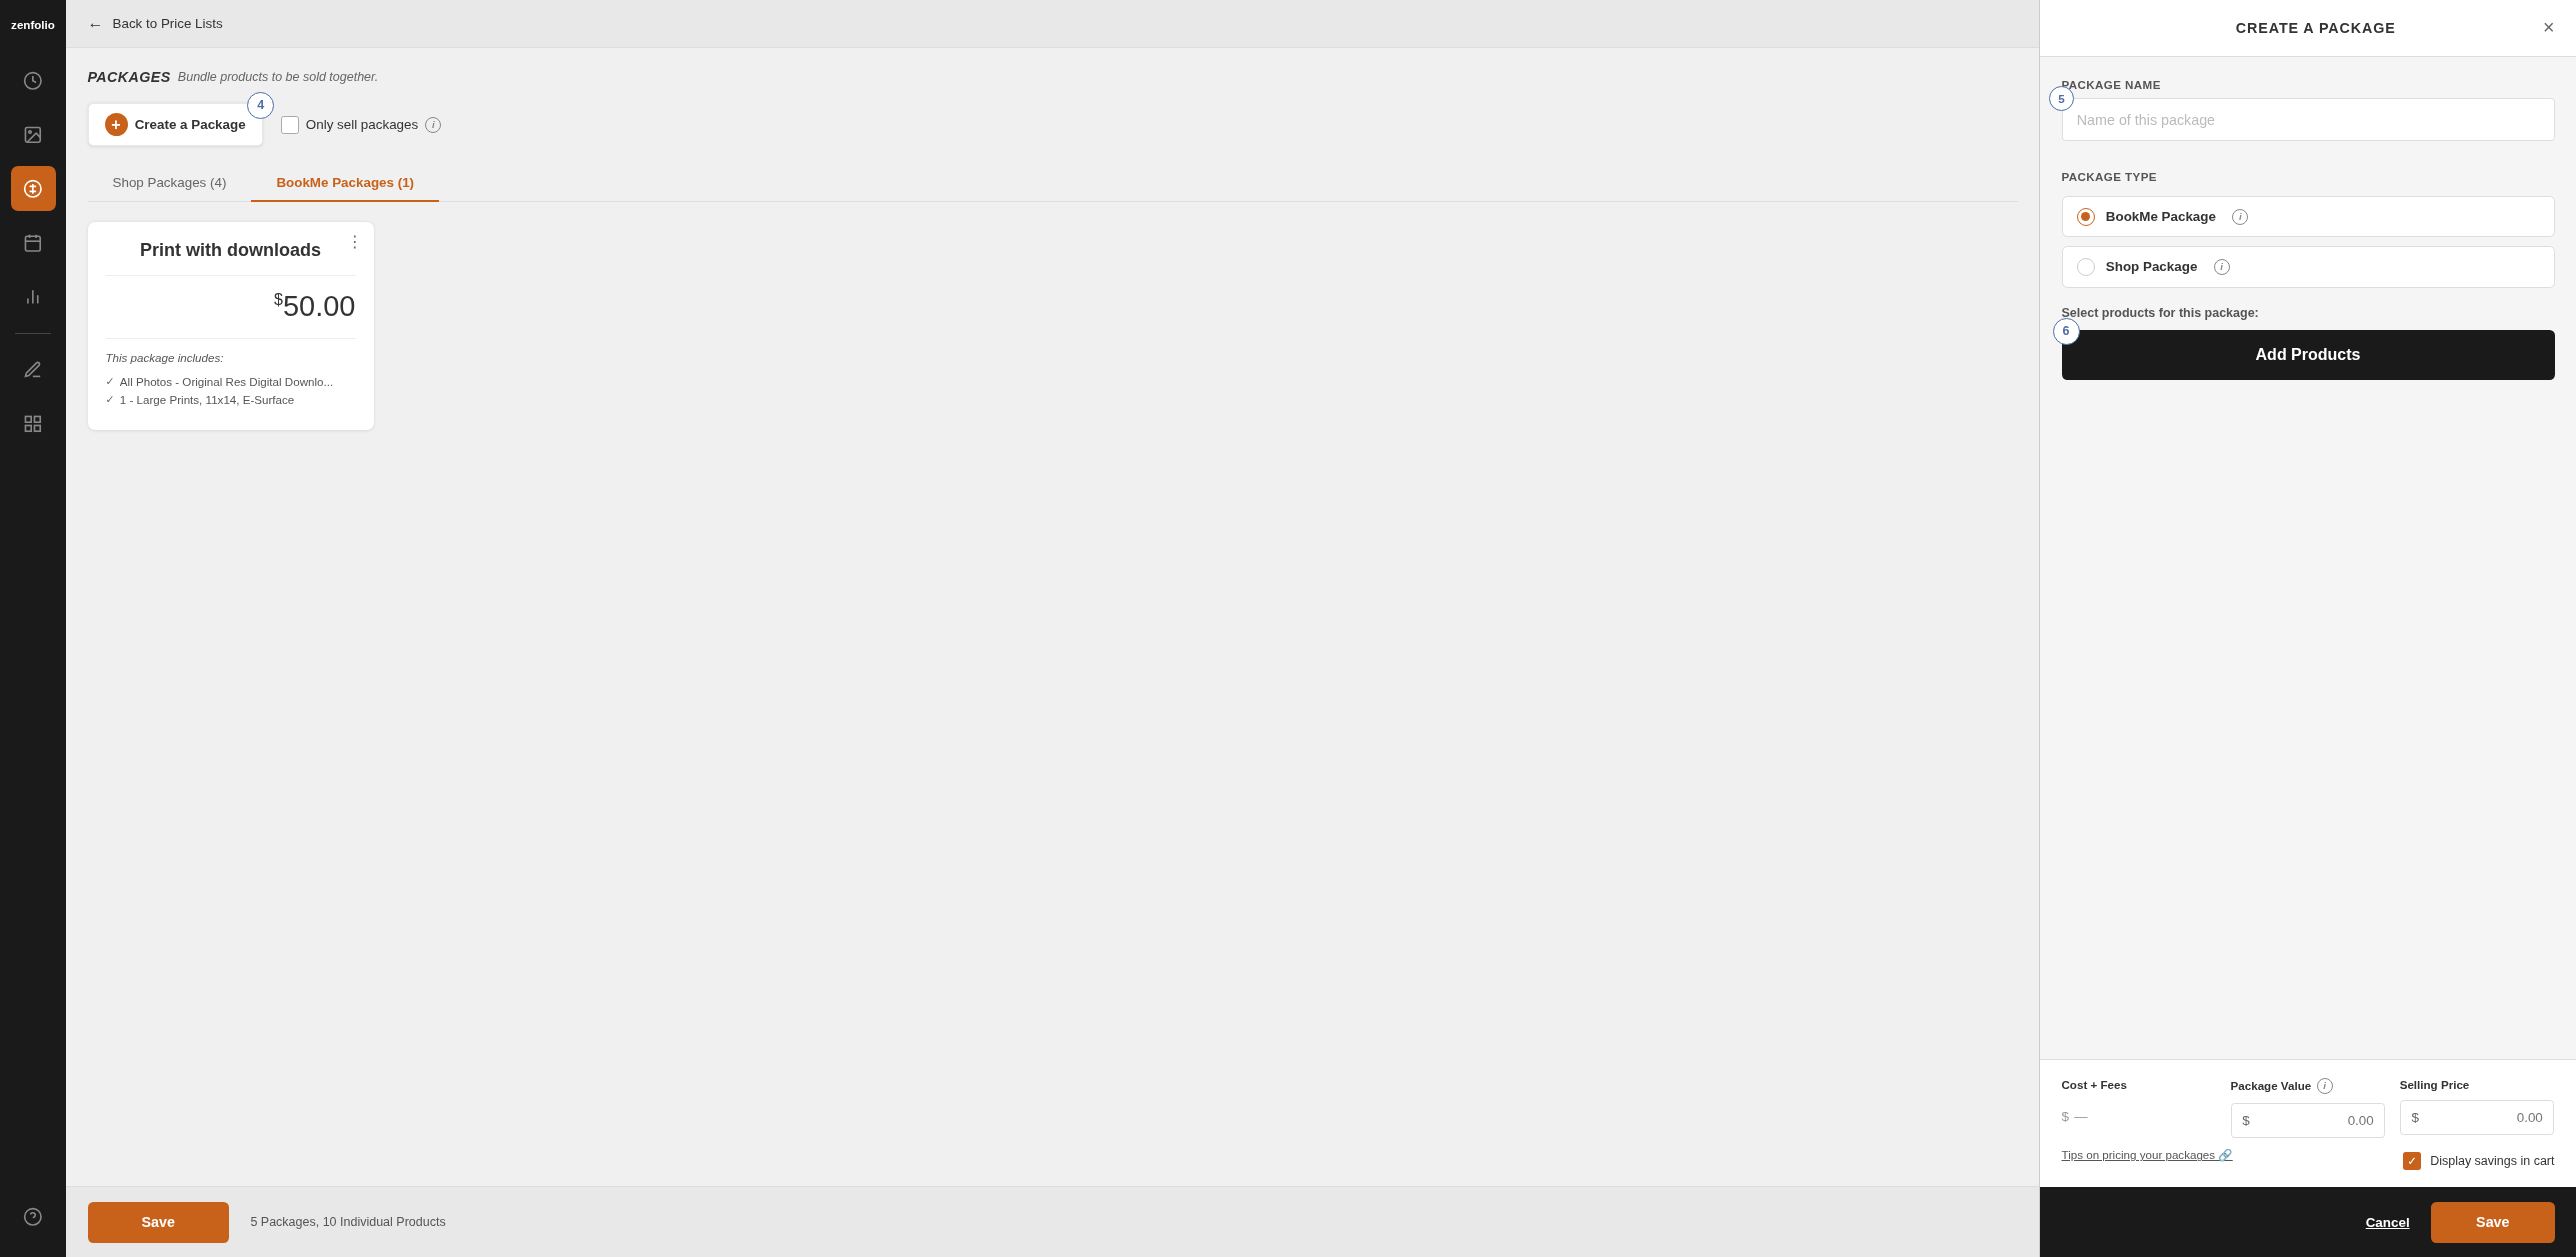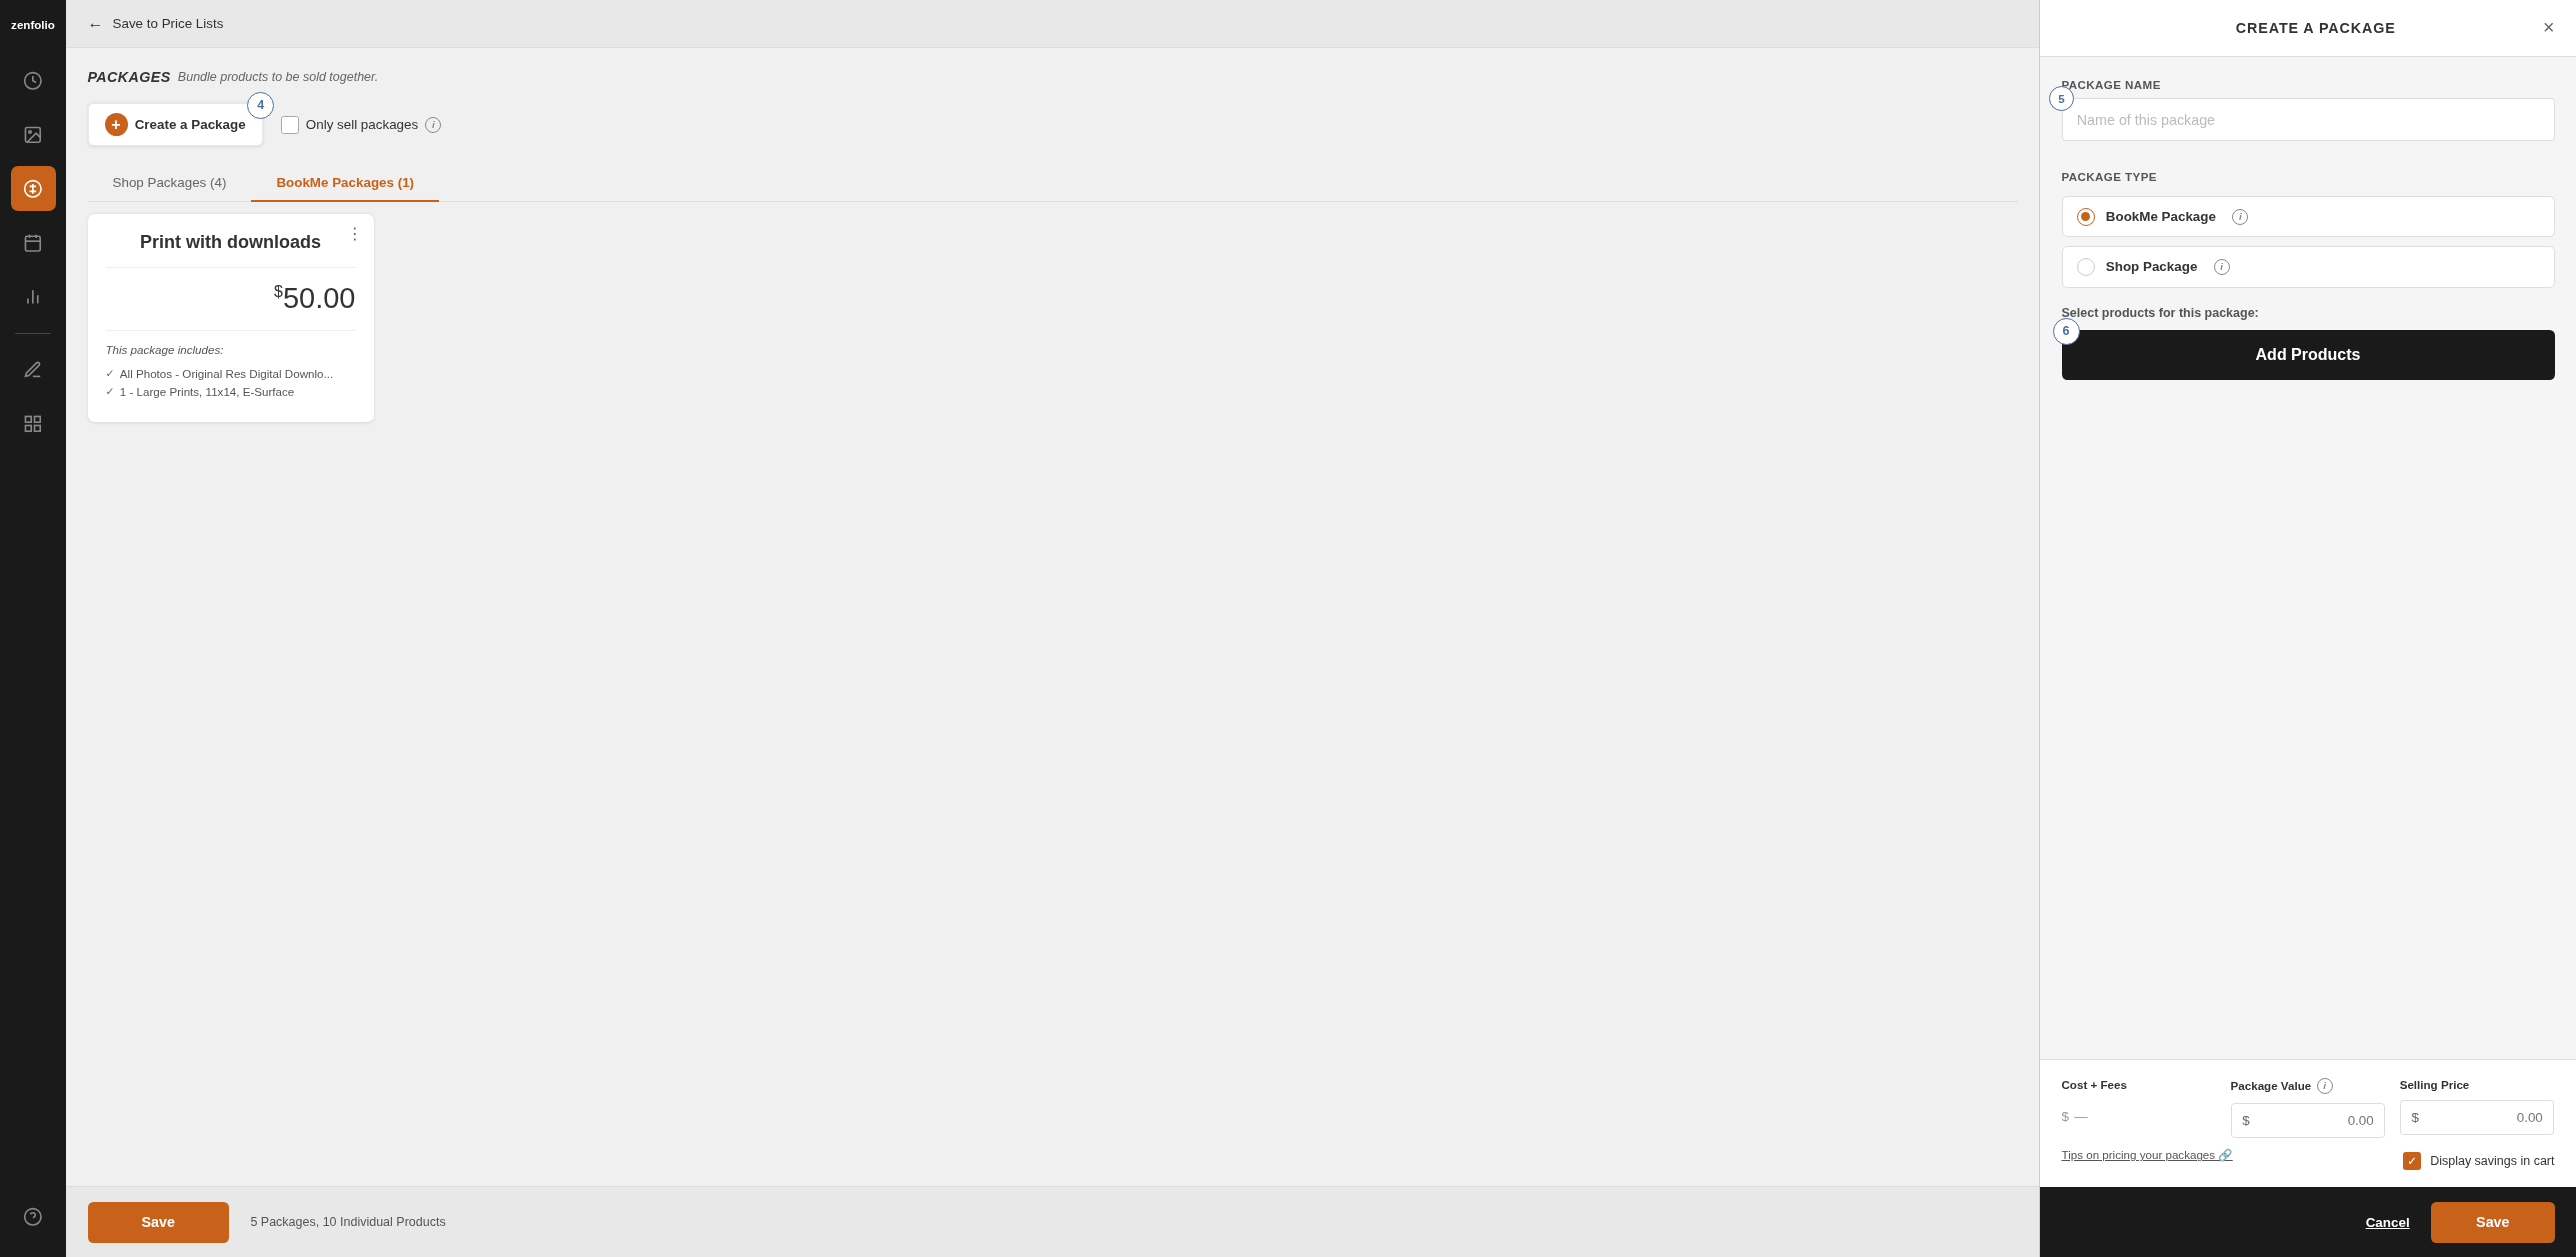--- a/index.html
+++ b/index.html
@@ -169,21 +169,21 @@
       justify-content: center;
       font-style: italic;
       font-weight: bold;
       cursor: pointer;
     }
 
     .tabs {
       display: flex;
       gap: 0;
       border-bottom: 1.8px solid #ddd;
-      margin-bottom: 12px;
+      margin-bottom: 20px;
     }
     .tab {
       padding: 10.7px 25px;
       font-size: 13.4px;
       font-weight: 500;
       color: #666;
       cursor: pointer;
       border-bottom: 2.7px solid transparent;
       margin-bottom: -1.8px;
     }
@@ -601,21 +601,21 @@
         <path d="M9.09 9a3 3 0 015.83 1c0 2-3 3-3 3"></path>
         <line x1="12" y1="17" x2="12.01" y2="17"></line>
       </svg>
   </div>
 </div>
 
 <div class="main-content">
 
   <div class="back-nav">
     <span class="arrow">←</span>
-    <span>Save to Price Lists</span>
+    <span>Back to Price Lists</span>
   </div>
 
   <div class="content-area">
 
     <div class="packages-header">
       <span class="packages-title">PACKAGES</span>
       <span class="packages-subtitle">Bundle products to be sold together.</span>
     </div>
 
     <div class="toolbar">

